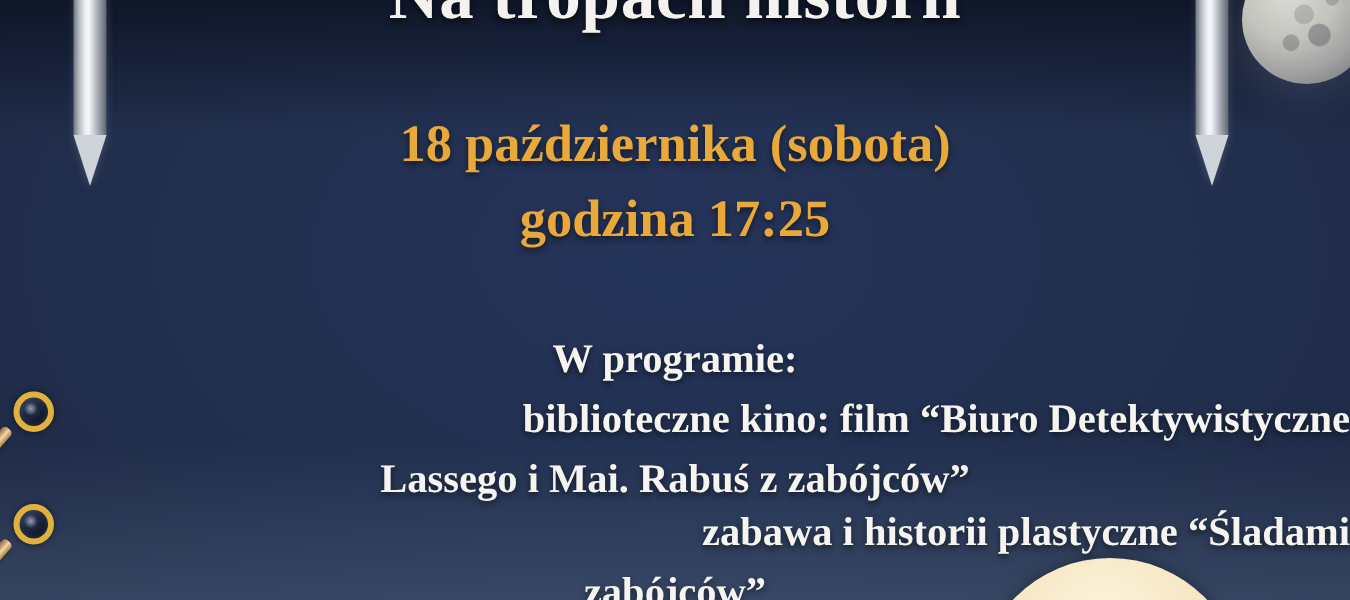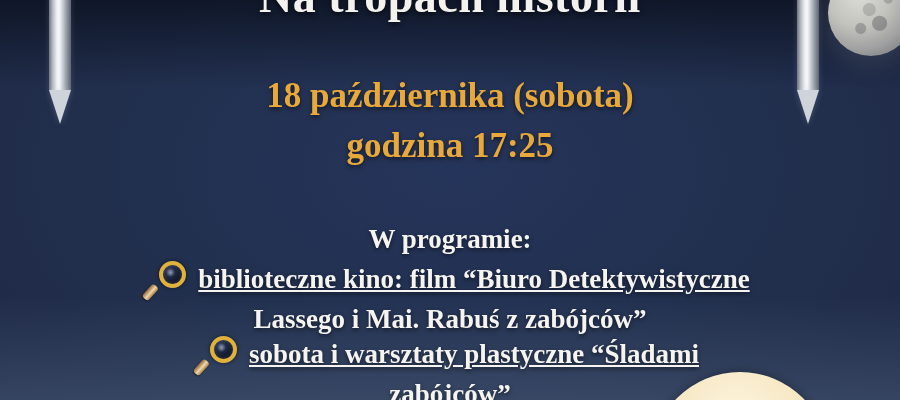--- a/index.html
+++ b/index.html
@@ -95,23 +95,22 @@
   #program {
     position:absolute; top:222px; left:0; width:900px;
     color:#f6f4f0;
     font-weight:bold; font-size:27px; line-height:1.32;
     text-shadow:0 2px 4px rgba(0,0,0,.55);
   }
   .prog-line { position:relative; white-space:nowrap; }
   #program-heading { margin-bottom:4px; }
 
   .row-with-icon {
-    display:flex; align-items:flex-start; justify-content:center;
+    display:flex; align-items:flex-start; justify-content:space-between;
     gap:8px;
-    text-decoration:underline;
   }
 
   
   .magnifier {
     position:relative;
     width:40px; height:42px;
     flex:0 0 40px;
     margin-top:-2px;
   }
   .magnifier .lens {
@@ -187,20 +186,20 @@
         <span>biblioteczne kino: film “Biuro Detektywistyczne</span>
       </div>
 
       <div class="prog-line">Lassego i Mai. Rabuś z zabójców”</div>
 
       <div class="prog-line row-with-icon">
         <span class="magnifier">
           <span class="handle"></span>
           <span class="lens"></span>
         </span>
-        <span>sobota i warsztaty plastyczne “Śladami</span>
+        <span>zabawa i historii plastyczne “Śladami</span>
       </div>
 
       <div class="prog-line">zabójców”</div>
 
     </div>
   </div>
 </div>
 
 </body></html>

